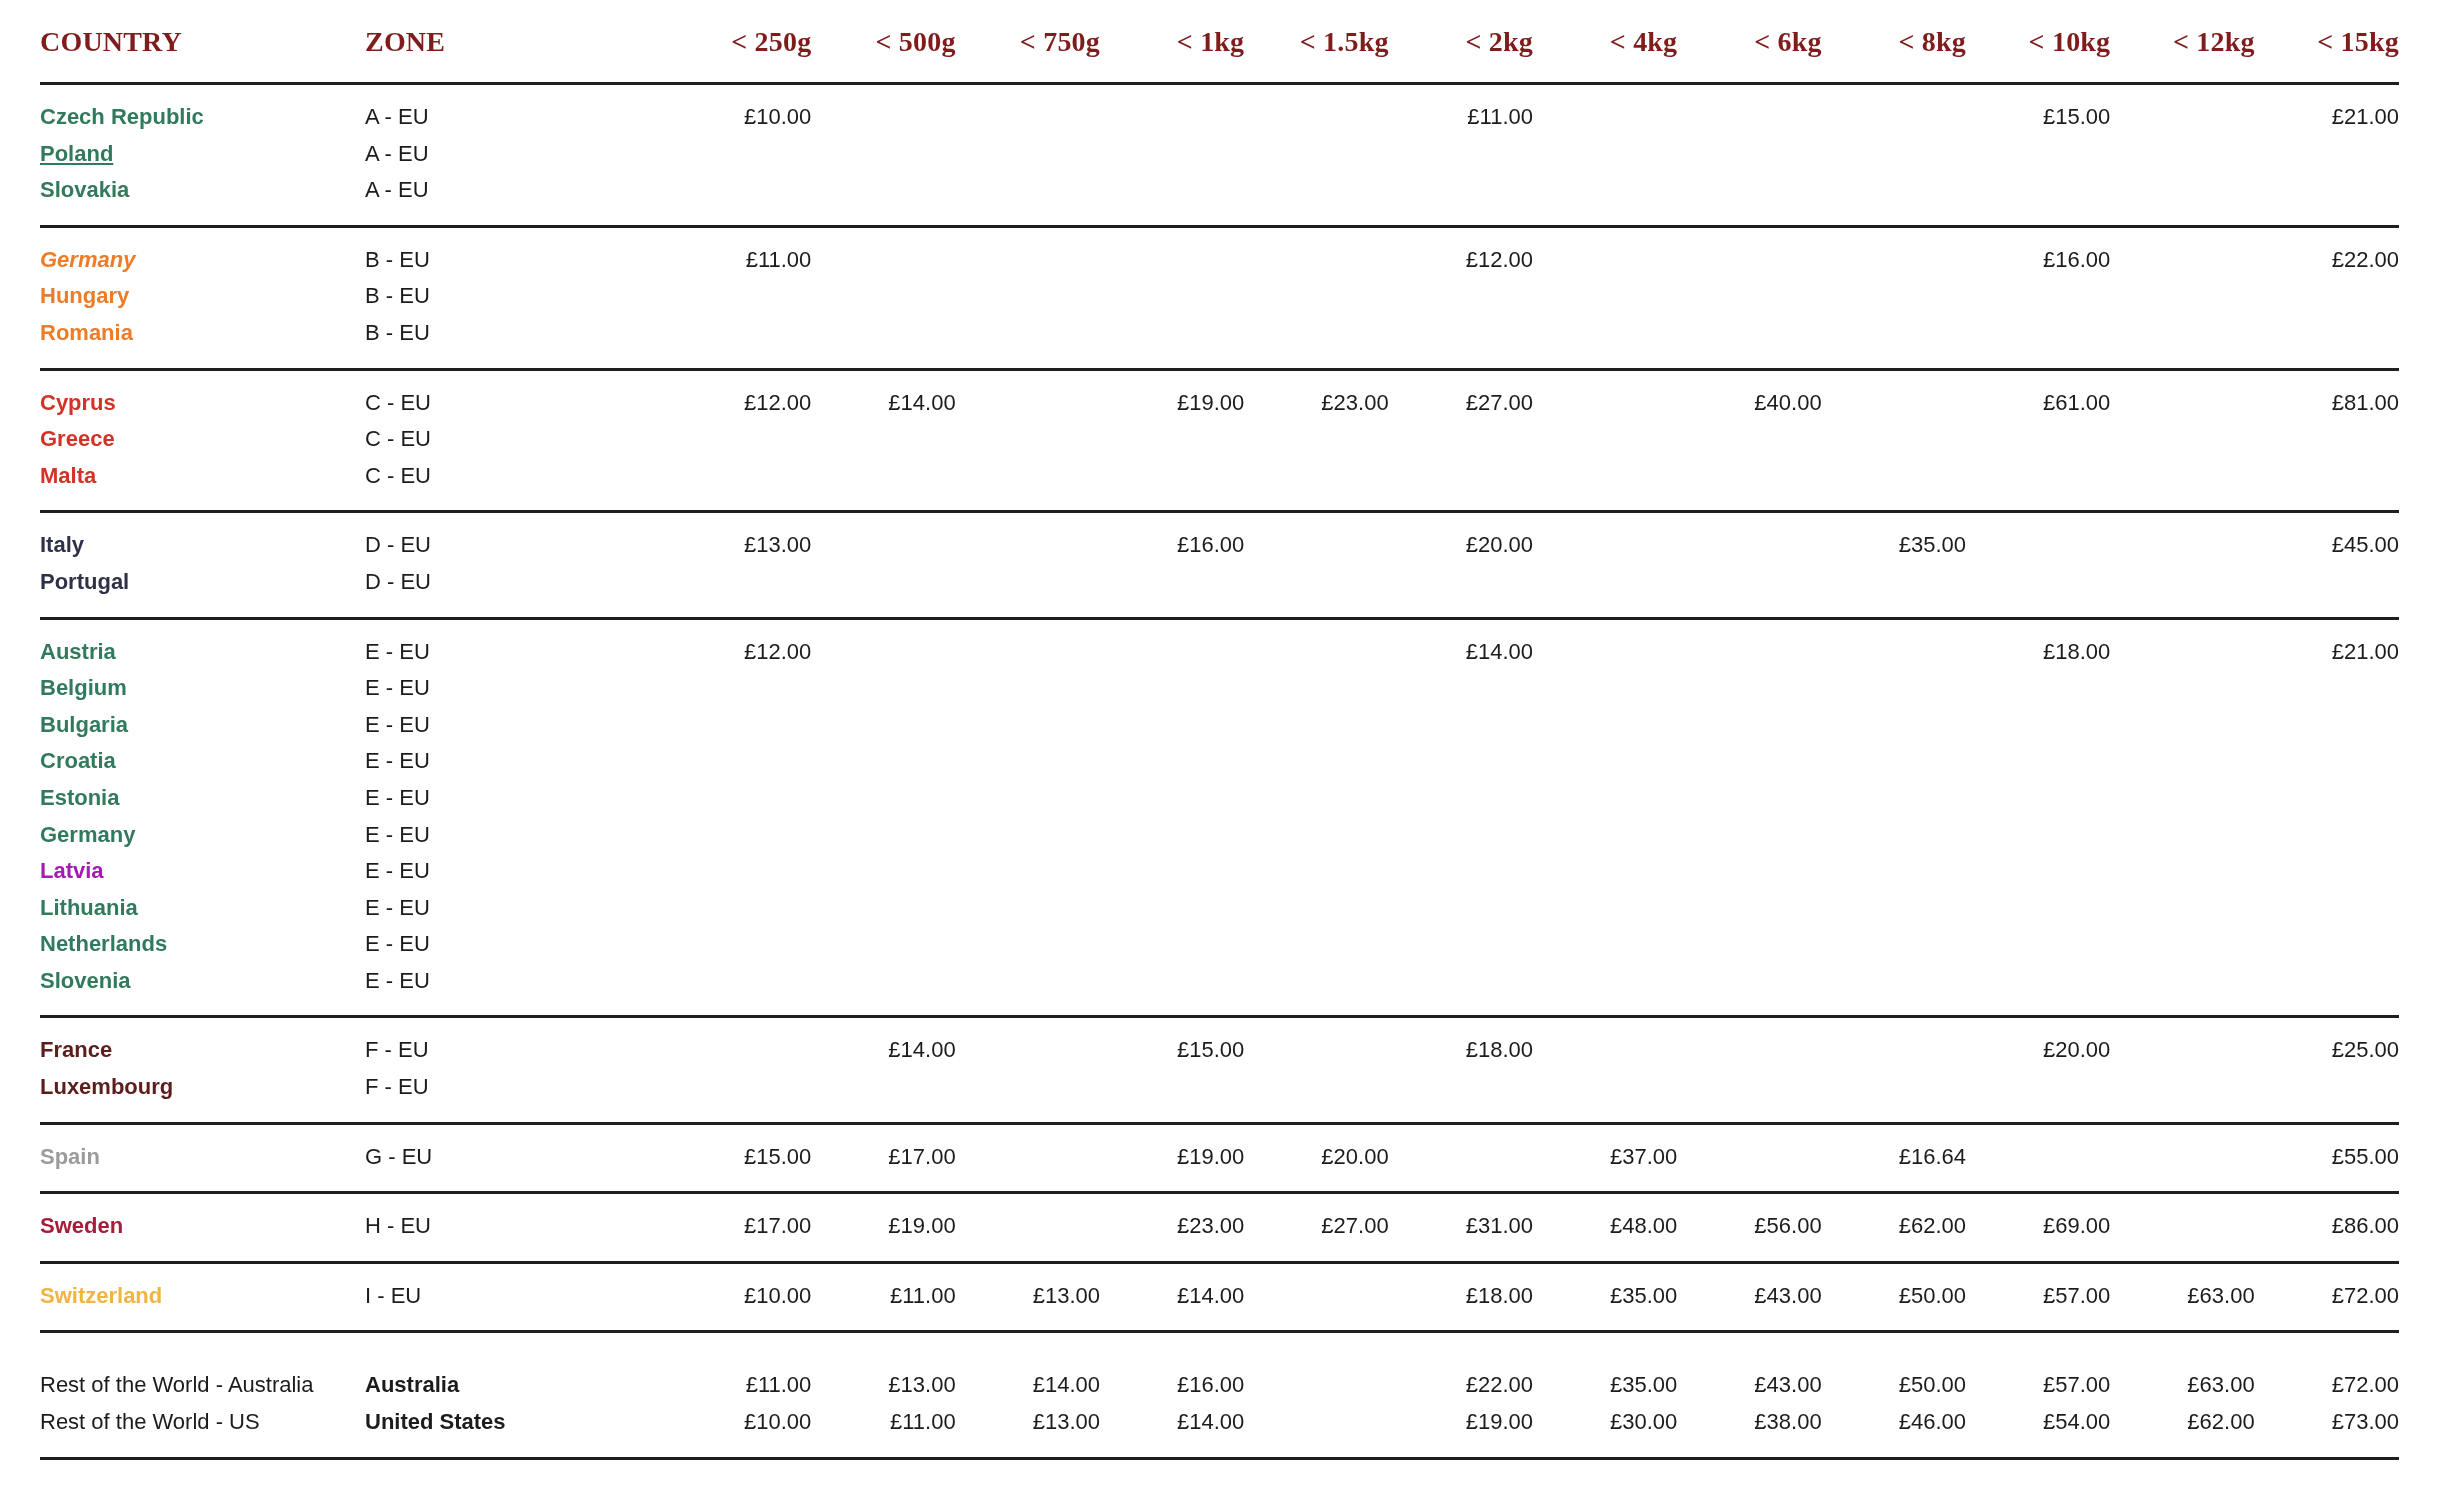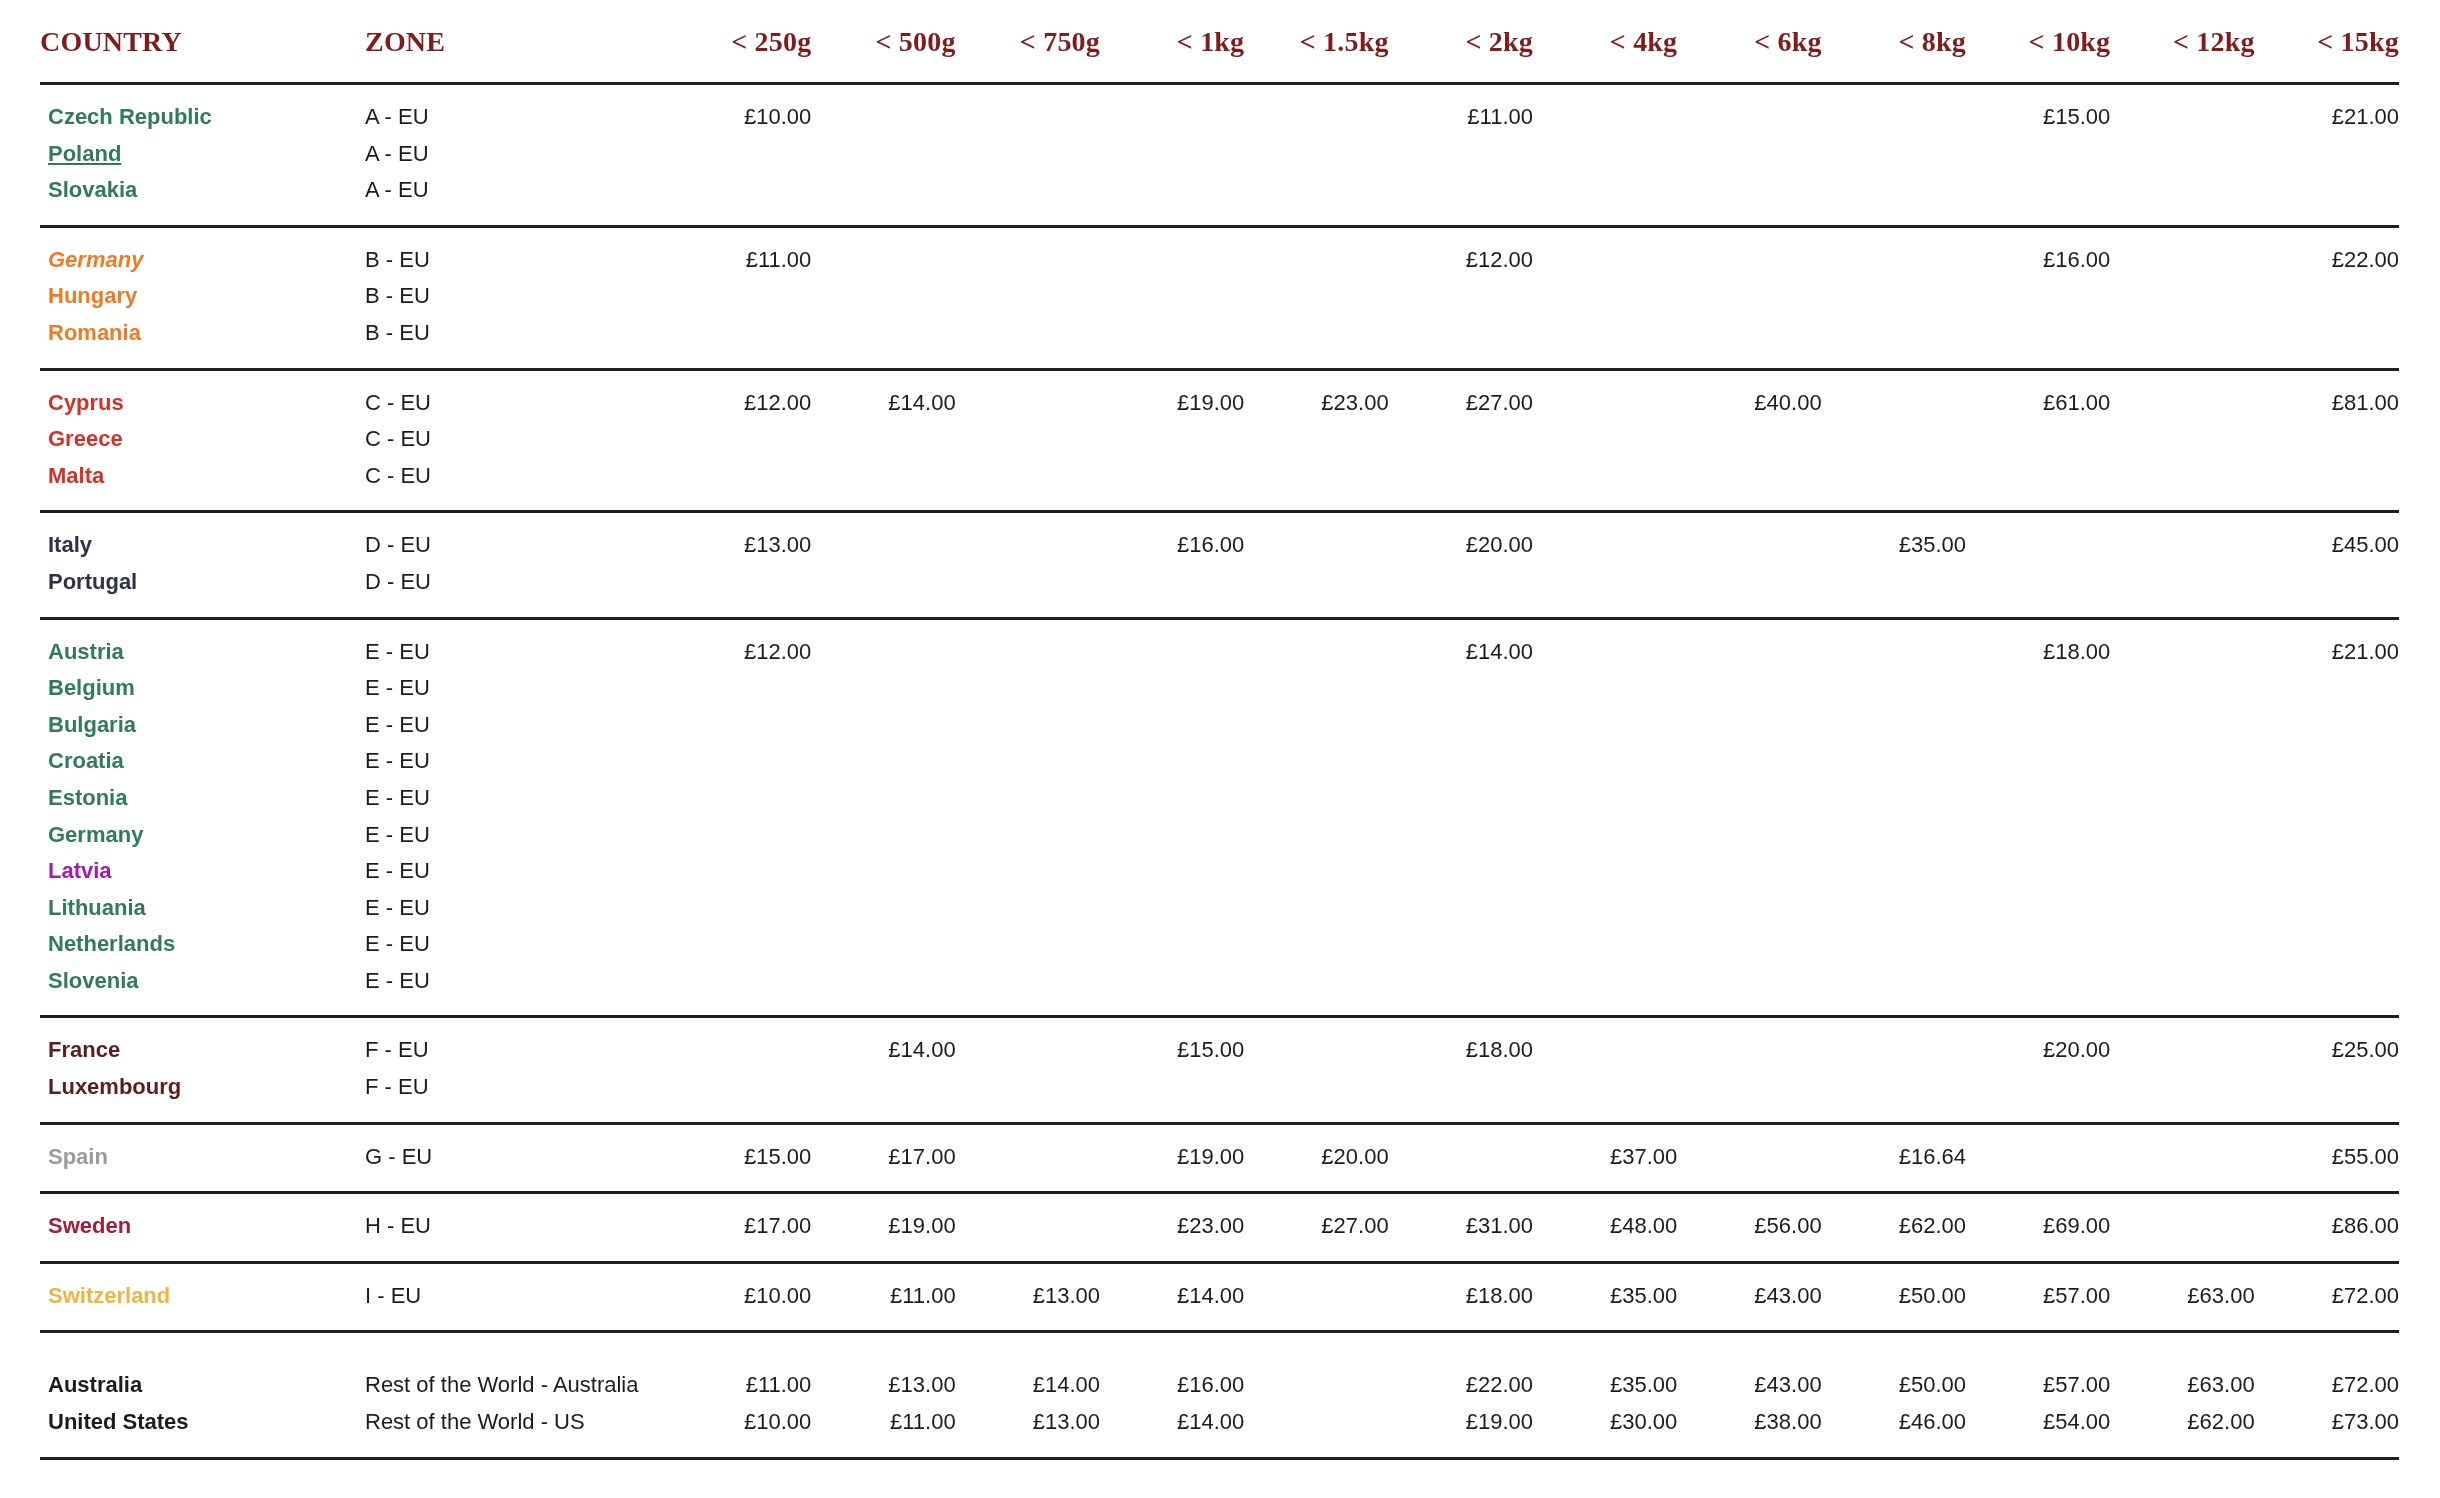--- a/index.html
+++ b/index.html
@@ -33,21 +33,21 @@
   .group {
     padding: 14px 0 16px 0;
     border-bottom: 3px solid #1f1f1f;
   }
   .group--row { padding-top: 34px; }
   .row-line {
     line-height: 36.6px;
     font-size: 22px;
     white-space: nowrap;
   }
-  .country { font-weight: bold; margin-left: 8px; }
+  .country { font-weight: bold; }
   .zone-label { color: #1c1c1c; }
   .price { color: #1c1c1c; }
 </style>
 </head>
 <body>
 
 <div class="table">
   <div class="grid-row header-row">
     <div class="hdr">COUNTRY</div>
     <div class="hdr">ZONE</div>
@@ -275,26 +275,26 @@
         <div class="num center row-line price">£18.00</div>
         <div class="num center row-line price">£35.00</div>
         <div class="num center row-line price">£43.00</div>
         <div class="num center row-line price">£50.00</div>
         <div class="num center row-line price">£57.00</div>
         <div class="num center row-line price">£63.00</div>
         <div class="num center row-line price">£72.00</div>
       </div>
       <div class="grid-row group group--row">
         <div class="stack">
+          <div class="row-line zone-label">Rest of the World - Australia</div>
+          <div class="row-line zone-label">Rest of the World - US</div>
+        </div>
+        <div class="stack">
           <div class="row-line country" style="color: rgb(28, 28, 28);">Australia</div>
           <div class="row-line country" style="color: rgb(28, 28, 28);">United States</div>
-        </div>
-        <div class="stack">
-          <div class="row-line zone-label">Rest of the World - Australia</div>
-          <div class="row-line zone-label">Rest of the World - US</div>
         </div>
         <div class="num">
           <div class="row-line price">£11.00</div>
           <div class="row-line price">£10.00</div>
         </div>
         <div class="num">
           <div class="row-line price">£13.00</div>
           <div class="row-line price">£11.00</div>
         </div>
         <div class="num">

